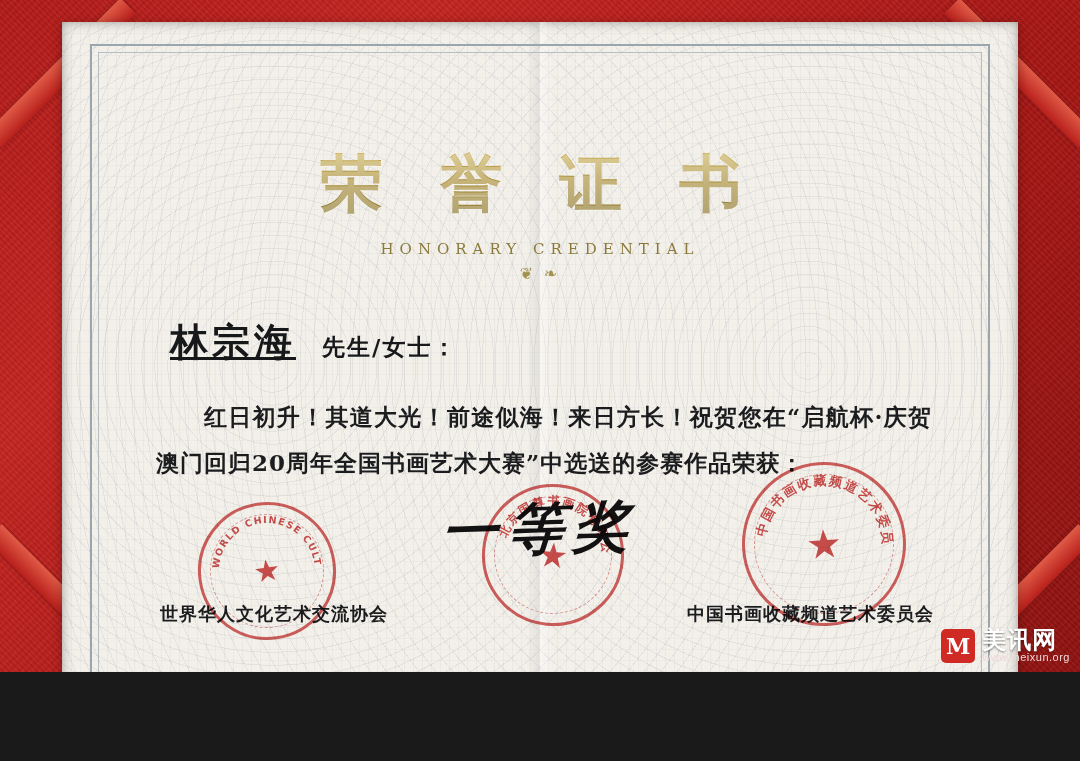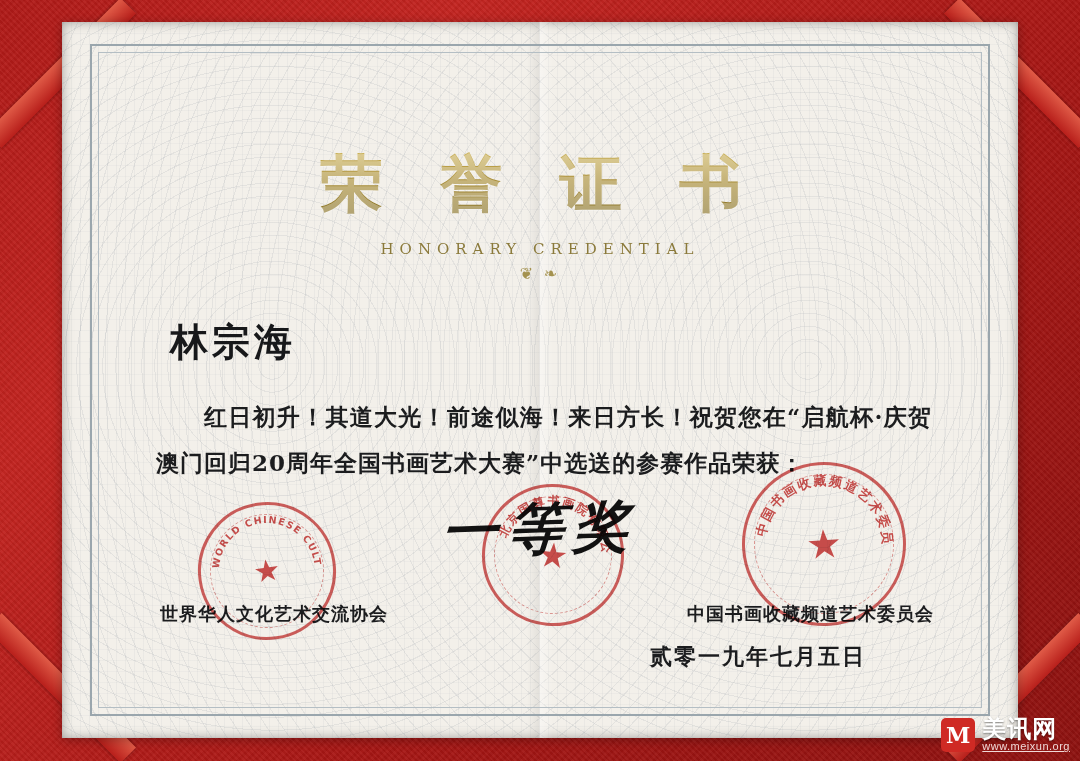--- a/index.html
+++ b/index.html
@@ -3,21 +3,21 @@
 <meta charset="utf-8">
 <style>
   html, body {
     margin: 0;
     padding: 0;
     background: #1a1a1a;
   }
   #page {
     position: relative;
     width: 1080px;
-    height: 761px;
+    height: 672px;
     overflow: hidden;
     font-family: "Liberation Sans", sans-serif;
     background: #a21caf;
   }
 
   
   .cover {
     position: absolute;
     inset: 0;
     background: linear-gradient(135deg, #b01a18 0%, #c32420 25%, #a81715 60%, #8e1210 100%);
@@ -128,20 +128,21 @@
     padding-left: 48px;
     display: flex;
     align-items: baseline;
   }
   .recipient-name {
     font-family: "DejaVu Serif", serif;
     font-weight: bold;
     font-size: 38px;
     color: #17181a;
     letter-spacing: 4px;
+    text-decoration: underline;
   }
   .recipient-salutation {
     font-family: "DejaVu Serif", serif;
     font-weight: bold;
     font-size: 23px;
     color: #17181a;
     margin-left: 26px;
     letter-spacing: 2px;
   }
 
@@ -271,21 +272,20 @@
     color: #ffffff;
     font-size: 24px;
     font-weight: bold;
     letter-spacing: 1px;
     text-shadow: 0 1px 2px rgba(0,0,0,.45);
   }
   .wm-url {
     color: #f0d9d8;
     font-size: 11px;
     letter-spacing: .5px;
-    text-decoration: underline;
   }
 </style>
 </head>
 <body>
 
 <div id="page">
 
   <div class="cover">
     <div class="cover-tex"></div>
   </div>
@@ -300,35 +300,35 @@
     <div class="border-inner"></div>
 
     <div class="content">
 
       <div class="cert-title">荣 誉 证 书</div>
       <div class="cert-subtitle">HONORARY  CREDENTIAL</div>
       <div class="flourish">❦ ❧</div>
 
       <div class="recipient-row">
         <span class="recipient-name">林宗海</span>
+        <span class="recipient-salutation">先生/女士：</span>
       </div>
 
       <div class="body-text">红日初升！其道大光！前途似海！来日方长！祝贺您在“启航杯·庆贺澳门回归20周年全国书画艺术大赛”中选送的参赛作品荣获：</div>
 
       <div class="award-line">
         <span class="award-text">一等奖</span>
       </div>
 
 
       <div class="issuers">
         <span>世界华人文化艺术交流协会</span>
         <span>中国书画收藏频道艺术委员会</span>
       </div>
 
-      <div class="date-line">贰零一九年七月五日</div>
     </div>
 
     <div class="seal seal-1">
       <div class="ring-text"></div>
       <svg class="seal-curve" viewBox="0 0 132 132">
         <defs>
             <path id="c1" d="M 18,66 A 48,48 0 1 1 114,66"></path>
           </defs>
         <text font-size="9.5" letter-spacing="1.4"><textPath href="#c1" startOffset="6%">WORLD CHINESE CULTURAL ART EXCHANGE ASSOCIATION</textPath></text>
       </svg>

